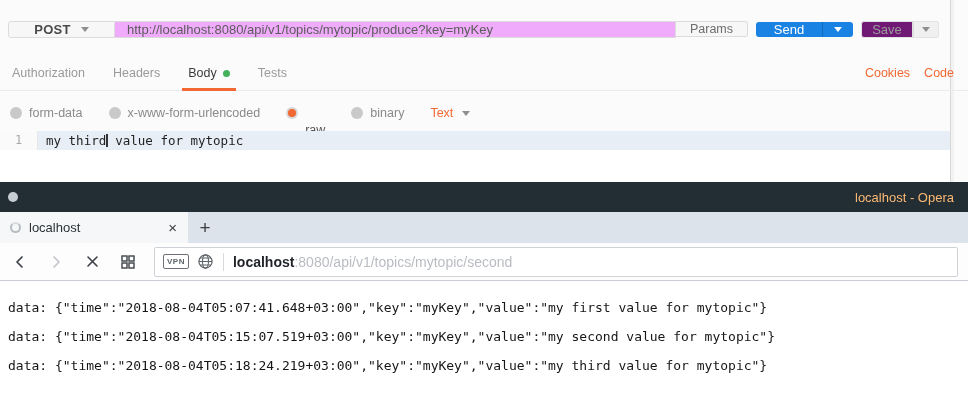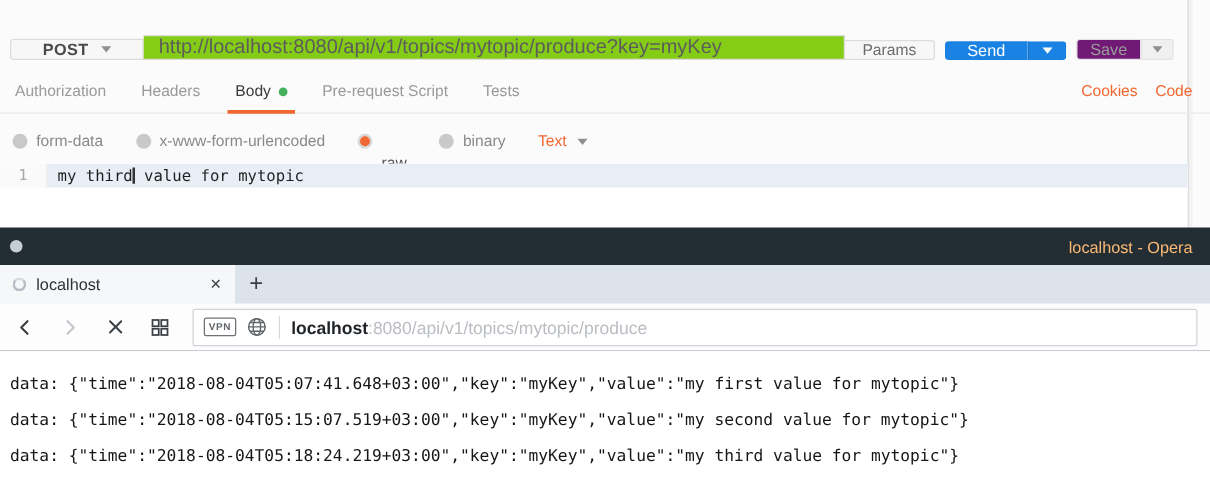--- a/index.html
+++ b/index.html
@@ -4,26 +4,26 @@
 <style>
   * { margin:0; padding:0; box-sizing:border-box; }
   html,body { background:#fff; }
   body { font-family:"Liberation Sans", sans-serif; }
   .screen { position:relative; width:968px; height:403px; overflow:hidden; background:#fff; }
 
   
   .postman { position:absolute; left:0; top:0; width:968px; height:182px; background:#fbfbfb; }
   .pm-scrollline { position:absolute; left:950px; top:0; height:182px; width:4px; border-left:1px solid #d9d9d9; background:#f2f2f2; }
 
-  .req-bar { position:absolute; left:8px; top:10px; height:38px; display:flex; align-items:flex-end; }
+  .req-bar { position:absolute; left:8px; top:10px; height:38px; display:flex; align-items:center; }
   .method-select { width:107px; background:#f7f7f7; border:1px solid #dcdcdc; border-radius:3px 0 0 3px;
     display:flex; align-items:center; justify-content:center; gap:10px; cursor:pointer; }
   .method-select span.m-label { font-size:13px; font-weight:bold; color:#4a4a4a; letter-spacing:.3px; }
   .caret-dn { width:0; height:0; border-left:4px solid transparent; border-right:4px solid transparent; border-top:5px solid #8f8f8f; display:inline-block; }
-  .url-input { width:561px; border:1px solid #dcdcdc; border-left:none; background:#84cc16; font-size:16px; color:#5c5c5c;
+  .url-input { width:561px; border:1px solid #dcdcdc; border-left:none; background:#f0abfc; font-size:13px; color:#5c5c5c;
     padding:0 12px; outline:none; font-family:"Liberation Sans", sans-serif; }
   .params-btn { width:72px; background:#f7f7f7; border:1px solid #dcdcdc; border-left:none; border-radius:0 3px 3px 0;
     font-size:12.5px; color:#6d6d6d; cursor:pointer; font-family:inherit; }
   .send-group { display:flex; margin-left:8px; }
   .send-btn { width:66px; background:var(--send_blue,#1a82e2); color:#fff; border:none; border-radius:3px 0 0 3px;
     font-size:13px; cursor:pointer; font-family:inherit; }
   .send-caret { width:31px; background:var(--send_blue,#1a82e2); border:none; border-left:1px solid rgba(0,0,0,.18);
     border-radius:0 3px 3px 0; cursor:pointer; display:flex; align-items:center; justify-content:center; }
   .caret-white { width:0; height:0; border-left:4px solid transparent; border-right:4px solid transparent; border-top:5px solid #fff; }
   .save-group { display:flex; margin-left:8px; }
@@ -122,23 +122,20 @@
         <span>Authorization</span>
       </div>
       <div class="pm-tab">
         <span>Headers</span>
       </div>
       <div class="pm-tab active">
         <span>Body</span>
         <span class="tab-dot"></span>
       </div>
       <div class="pm-tab">
-        <span>Pre-request Script</span>
-      </div>
-      <div class="pm-tab">
         <span>Tests</span>
       </div>
       <div class="tabs-right">
         <span class="pm-link">Cookies</span>
         <span class="pm-link">Code</span>
       </div>
     </div>
 
     <div class="modes-row">
       <div class="mode">
@@ -213,21 +210,21 @@
       <span class="vpn-badge">VPN</span>
       <span class="globe-wrap">
         <svg width="17" height="17" viewBox="0 0 17 17">
           <circle cx="8.5" cy="8.5" r="6.6" fill="none" stroke="#5f6469" stroke-width="1.2"></circle>
           <ellipse cx="8.5" cy="8.5" rx="3" ry="6.6" fill="none" stroke="#5f6469" stroke-width="1.1"></ellipse>
           <path d="M2 8.5 H15 M3 5 H14 M3 12 H14" stroke="#5f6469" stroke-width="1.1" fill="none"></path>
         </svg>
       </span>
       <span class="addr-sep"></span>
       <span class="addr-host">localhost</span>
-        <span class="addr-path">:8080/api/v1/topics/mytopic/produce</span>
+        <span class="addr-path">:8080/api/v1/topics/mytopic/second</span>
     </div>
   </div>
 
   <div class="page-content">
     <div class="data-line">data: {"time":"2018-08-04T05:07:41.648+03:00","key":"myKey","value":"my first value for mytopic"}</div>
     <div class="data-line">data: {"time":"2018-08-04T05:15:07.519+03:00","key":"myKey","value":"my second value for mytopic"}</div>
     <div class="data-line">data: {"time":"2018-08-04T05:18:24.219+03:00","key":"myKey","value":"my third value for mytopic"}</div>
   </div>
 
 </div>

